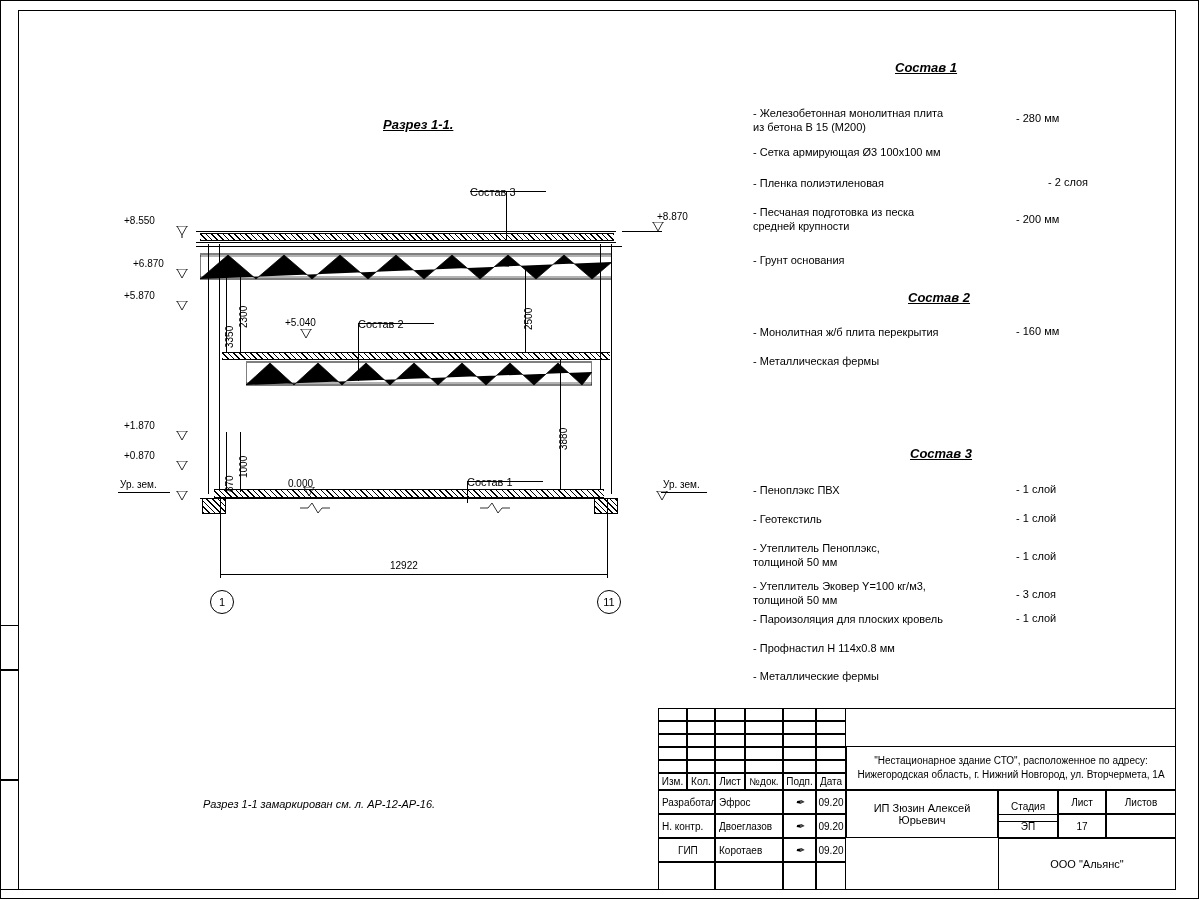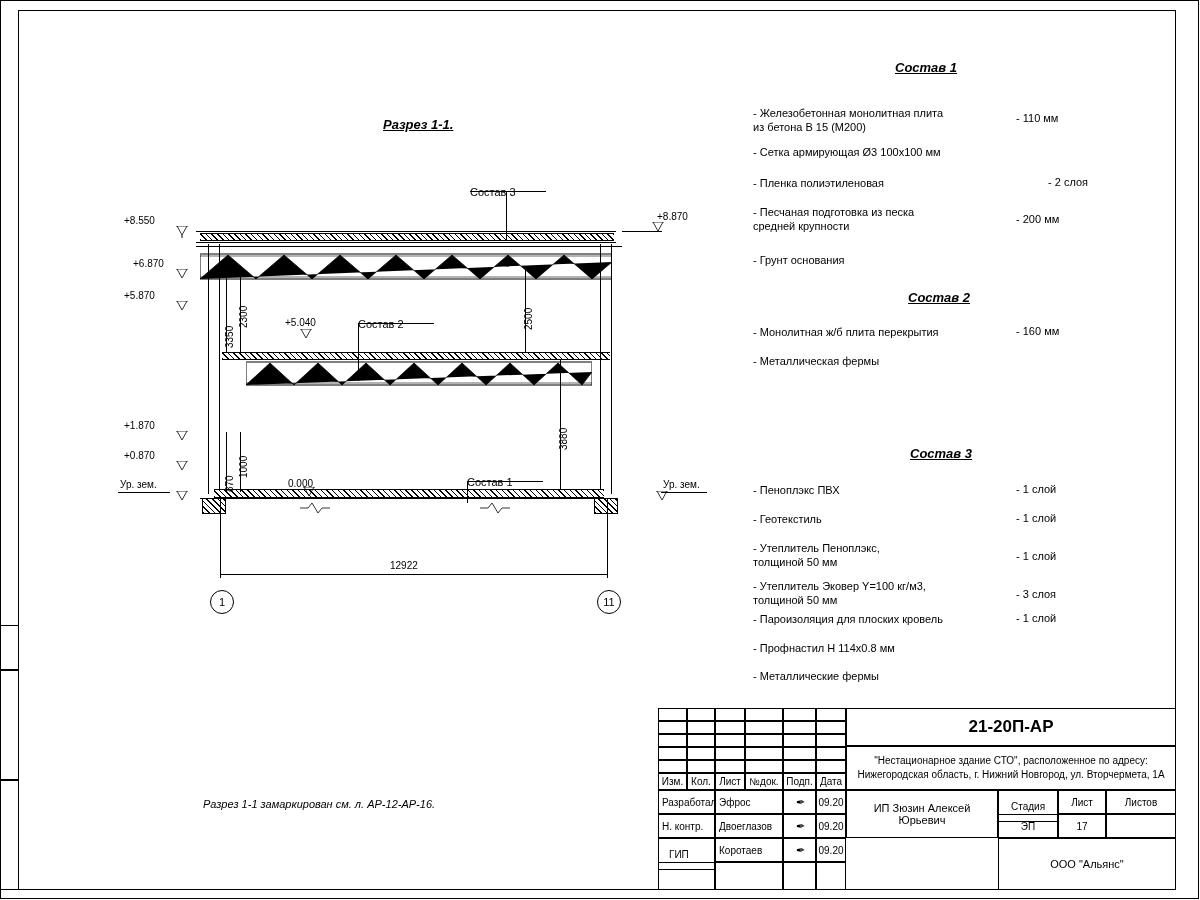--- a/index.html
+++ b/index.html
@@ -180,21 +180,21 @@
     <div class="abs lbl" style="left:467px;top:476px;">Состав 1</div>
     <div class="line" style="left:467px;top:481px;width:1px;height:22px;"></div>
 
   </div>
 
   <div class="abs" style="left:740px;top:50px;width:440px;height:640px;">
 
     <div class="abs ttl" style="left:155px;top:10px;">Состав 1</div>
     <div class="spec-item" style="left:13px;top:32px;width:250px;margin-top:24px;">- Железобетонная  монолитная плита
    из бетона В 15 (М200)</div>
-    <div class="spec-val" style="left:276px;top:62px;">- 110 мм</div>
+    <div class="spec-val" style="left:276px;top:62px;">- 280 мм</div>
     <div class="spec-item" style="left:13px;top:95px;width:260px;">- Сетка армирующая Ø3 100х100 мм</div>
     <div class="spec-val" style="left:276px;top:95px;"></div>
     <div class="spec-item" style="left:13px;top:126px;width:250px;">- Пленка полиэтиленовая</div>
     <div class="spec-val" style="left:276px;top:126px;margin-left:32px;">- 2 слоя</div>
     <div class="spec-item" style="left:13px;top:155px;width:250px;">- Песчаная подготовка из песка
    средней крупности</div>
     <div class="spec-val" style="left:276px;top:163px;">- 200 мм</div>
     <div class="spec-item" style="left:13px;top:203px;width:250px;">- Грунт основания</div>
 
     <div class="abs ttl" style="left:168px;top:240px;">Состав 2</div>
@@ -273,33 +273,32 @@
       </div>
     <div class="tb-cell" style="left:158px;top:82px;width:30px;height:24px;">09.20</div>
 
     <div class="tb-cell l" style="left:0;top:106px;width:57px;height:24px;padding-left:3px;">Н. контр.</div>
     <div class="tb-cell l" style="left:57px;top:106px;width:68px;height:24px;padding-left:3px;">Двоеглазов</div>
     <div class="tb-cell" style="left:125px;top:106px;width:33px;height:24px;">
         <span class="sig">✒</span>
       </div>
     <div class="tb-cell" style="left:158px;top:106px;width:30px;height:24px;">09.20</div>
 
-    <div class="tb-cell l" style="left:0;top:130px;width:57px;height:32px;padding-left:10px;">ГИП</div>
+    <div class="tb-cell l" style="left:0;top:130px;width:57px;height:24px;padding-left:19px;">ГИП</div>
     <div class="tb-cell l" style="left:57px;top:130px;width:68px;height:24px;padding-left:3px;">Коротаев</div>
     <div class="tb-cell" style="left:125px;top:130px;width:33px;height:24px;">
         <span class="sig">✒</span>
       </div>
     <div class="tb-cell" style="left:158px;top:130px;width:30px;height:24px;">09.20</div>
 
     <div class="tb-cell l" style="left:0;top:154px;width:57px;height:28px;padding-left:3px;"></div>
     <div class="tb-cell l" style="left:57px;top:154px;width:68px;height:28px;"></div>
     <div class="tb-cell" style="left:125px;top:154px;width:33px;height:28px;"></div>
     <div class="tb-cell" style="left:158px;top:154px;width:30px;height:28px;"></div>
 
-    <div class="tb-cell big" style="left:188px;top:0;width:330px;height:38px;">21-20П-АР</div>
 
     <div class="tb-cell" style="left:188px;top:38px;width:330px;height:44px;flex-direction:column;line-height:14px;">
       <span>"Нестационарное здание СТО", расположенное по адресу:</span>
       <span>Нижегородская область, г. Нижний Новгород, ул. Вторчермета, 1А</span>
     </div>
 
     <div class="tb-cell" style="left:188px;top:82px;width:152px;height:48px;font-size:11px;">ИП Зюзин Алексей Юрьевич</div>
 
 
     <div class="tb-cell" style="left:340px;top:82px;width:60px;height:32px;">Стадия</div>

